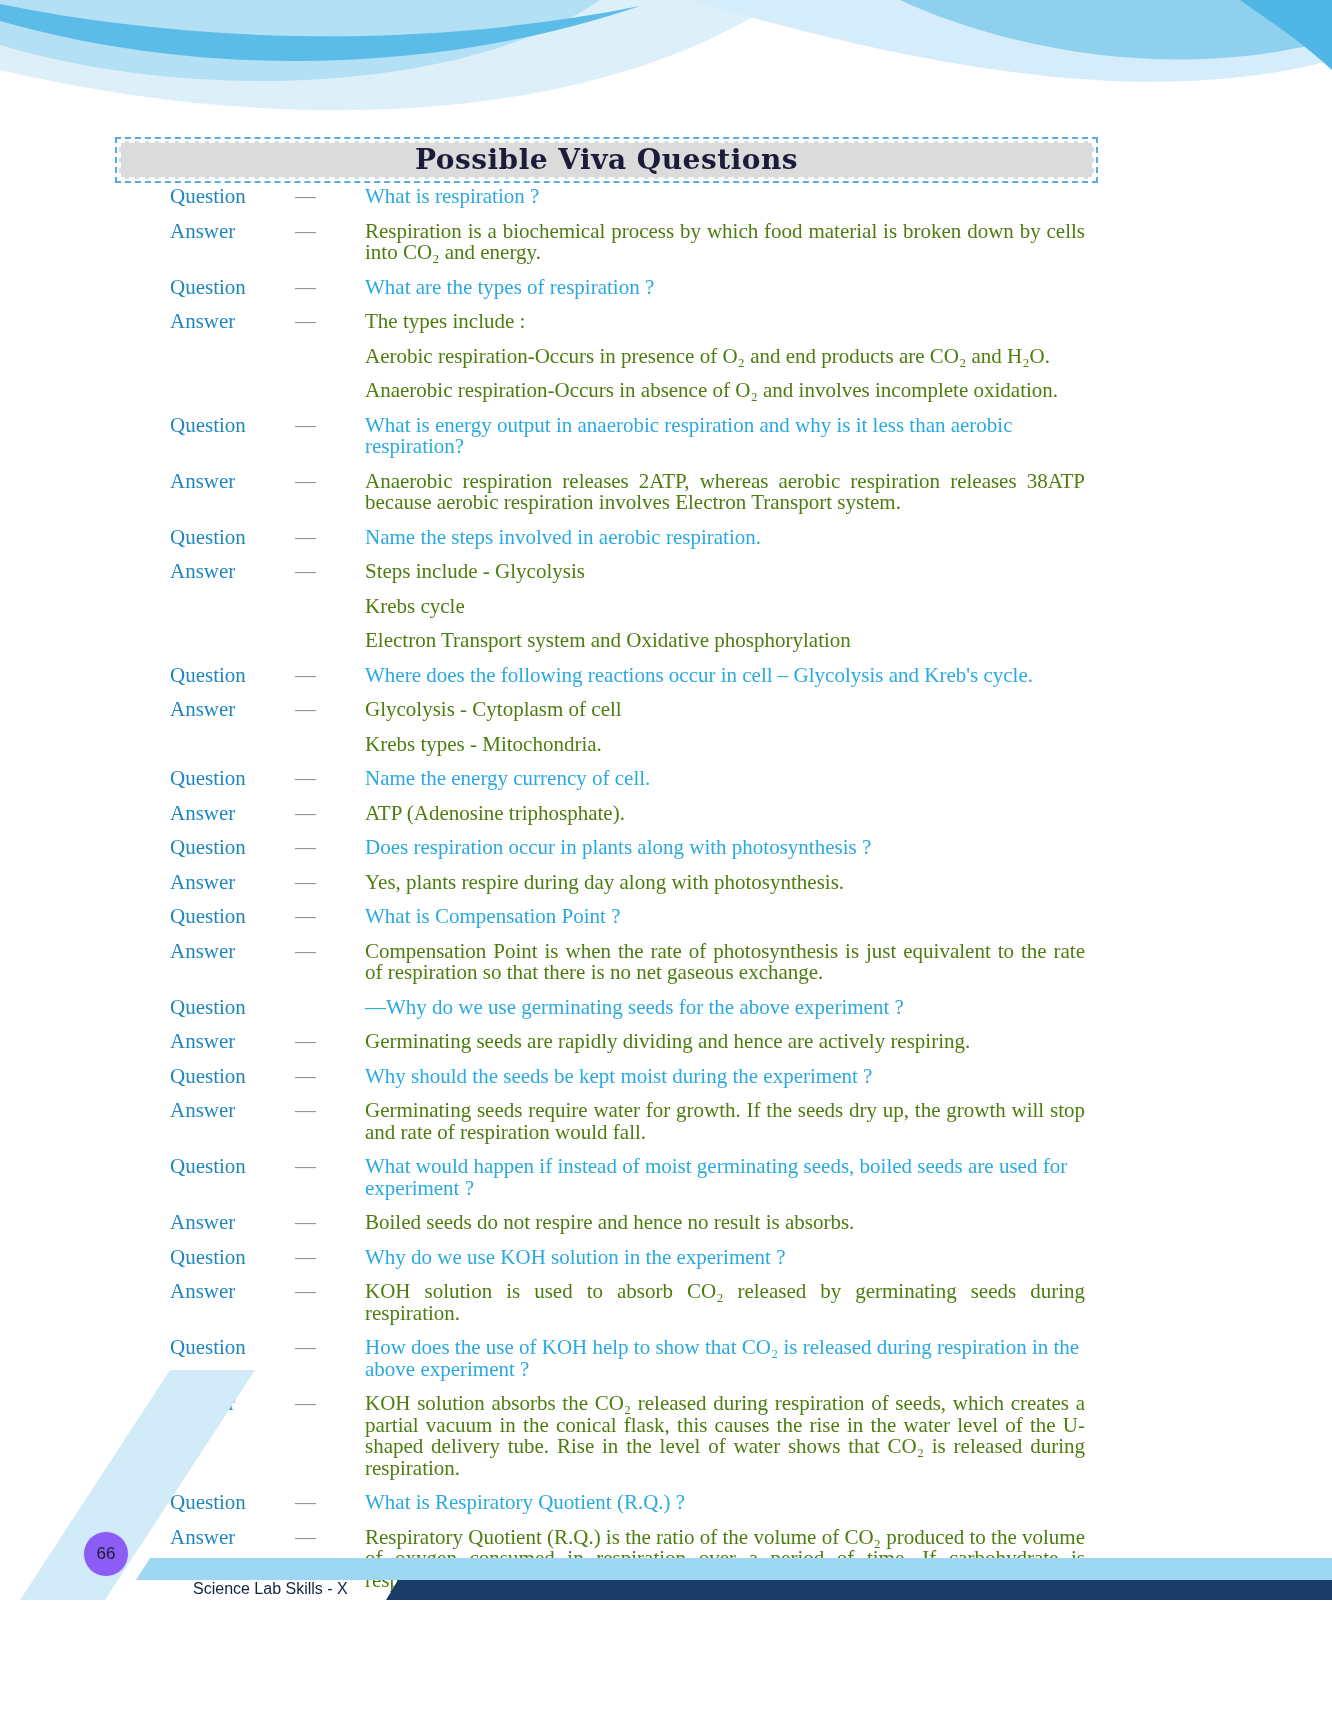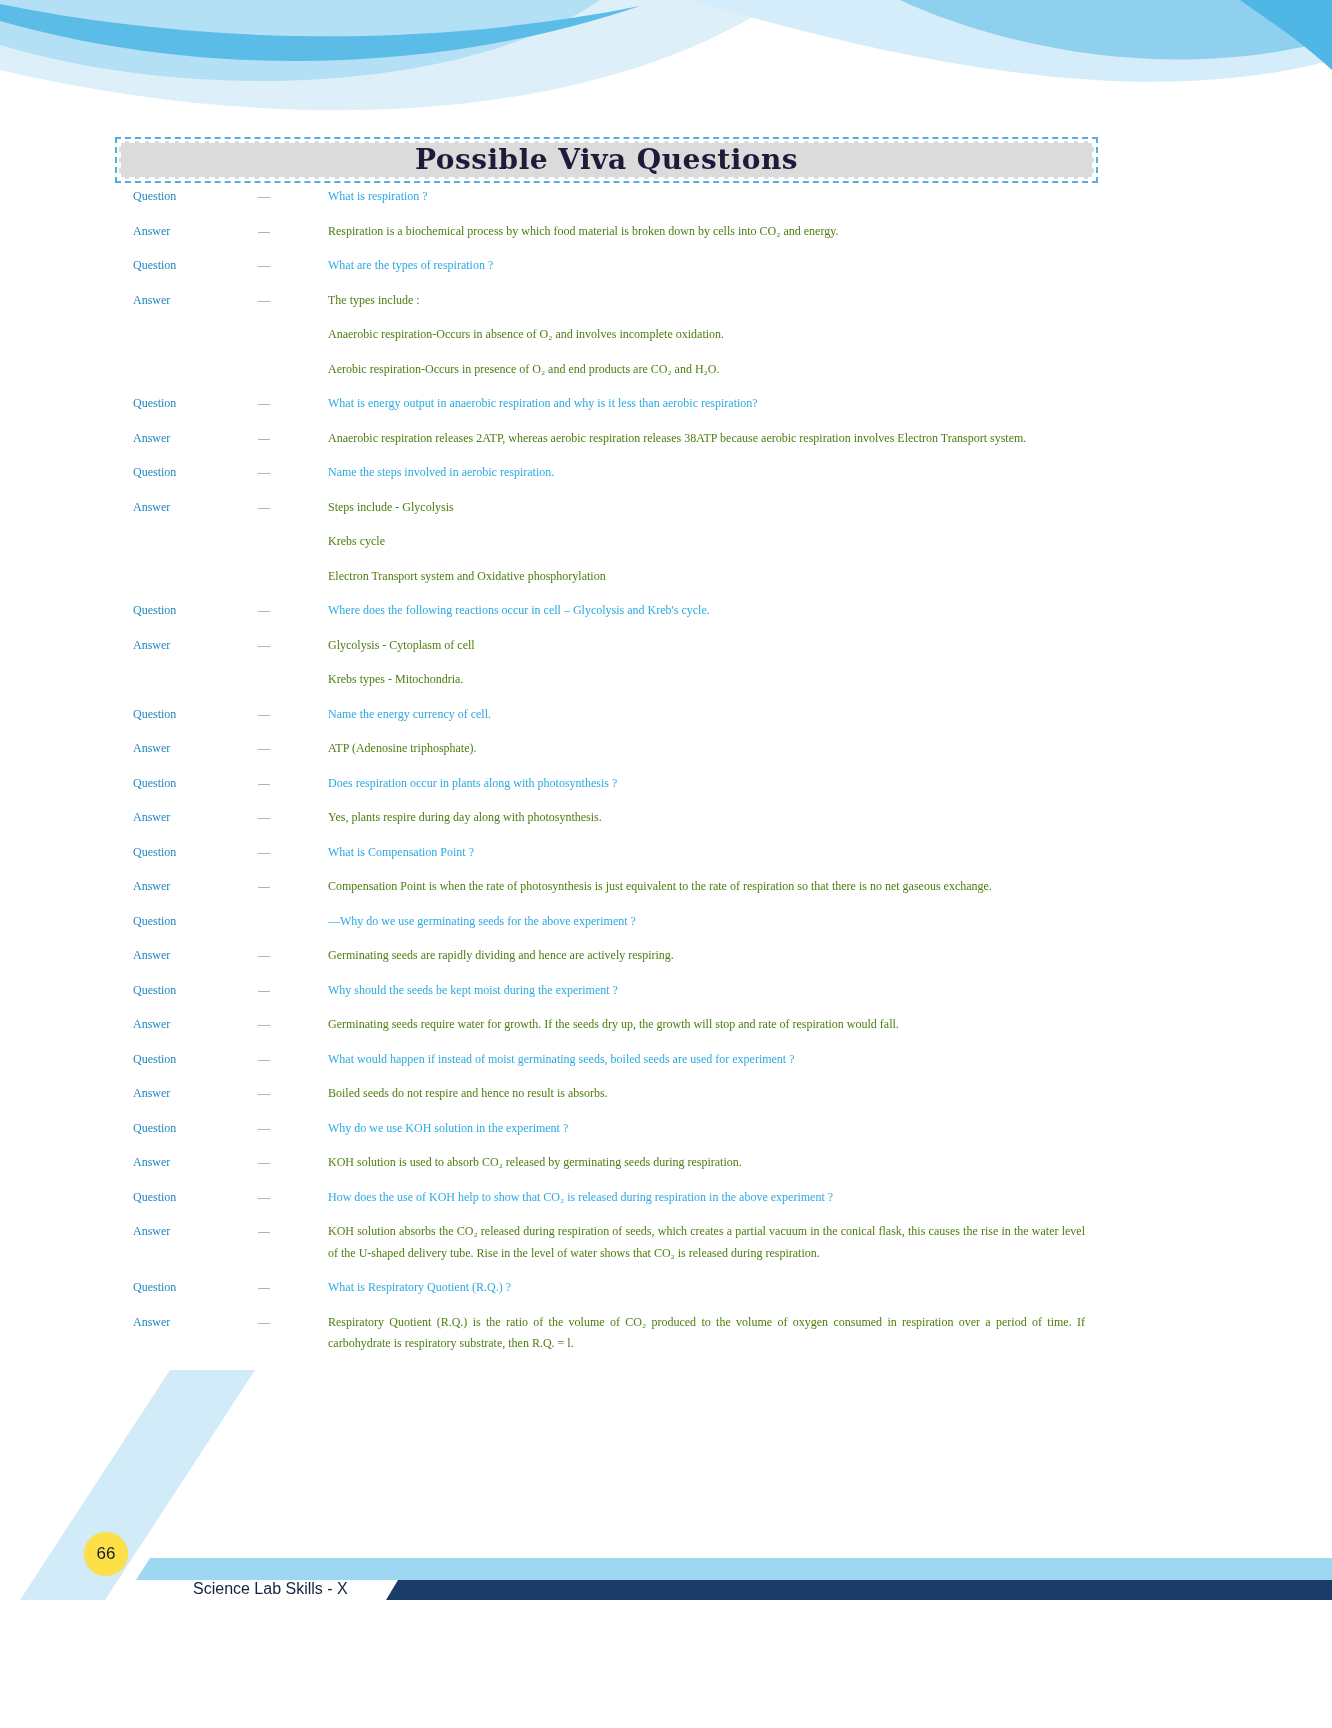--- a/index.html
+++ b/index.html
@@ -44,40 +44,41 @@
   
   .qa-list {
     position: absolute;
     left: 133px; top: 186px;
     width: 952px;
   }
   .qa-row {
     display: grid;
     grid-template-columns: 125px 70px 1fr;
     margin-bottom: 13px;
-    font-size: 12px;
+    font-size: 21px;
     line-height: 21.5px;
+    margin-left: 37px;
   }
   .qa-label { color: #1f86c0; }
   .qa-dash  { color: #8f8f8f; }
   .qa-row.question .qa-text { color: #2aa9e1; }
   .qa-row.answer   .qa-text { color: #4d7c0f; text-align: justify; }
 
   
   .footer-art {
     position: absolute;
     left: 0; bottom: 0;
     width: 1332px; height: 250px;
   }
   .page-number-circle {
     position: absolute;
     left: 83px; top: 1531px;
     width: 44px; height: 44px;
     border-radius: 50%;
-    background: #fde047;
+    background: #8b5cf6;
     border: 1px solid #d7e7f2;
     display: flex; align-items: center; justify-content: center;
     font-family: "Liberation Sans", sans-serif;
     font-size: 17px;
     color: #1c1c2e;
   }
   .book-title {
     position: absolute;
     left: 193px; top: 1580px;
     font-family: "Liberation Sans", sans-serif;
@@ -124,27 +125,27 @@
 
   <div class="qa-row answer">
     <span class="qa-label">Answer</span>
     <span class="qa-dash">—</span>
     <span class="qa-text">The types include :</span>
   </div>
 
   <div class="qa-row answer">
     <span class="qa-label"></span>
     <span class="qa-dash"></span>
+    <span class="qa-text">Aerobic respiration-Occurs in presence of O₂ and end products are CO₂ and H₂O.</span>
+  </div>
+
+  <div class="qa-row answer">
+    <span class="qa-label"></span>
+    <span class="qa-dash"></span>
     <span class="qa-text">Anaerobic respiration-Occurs in absence of O₂ and involves incomplete oxidation.</span>
-  </div>
-
-  <div class="qa-row answer">
-    <span class="qa-label"></span>
-    <span class="qa-dash"></span>
-    <span class="qa-text">Aerobic respiration-Occurs in presence of O₂ and end products are CO₂ and H₂O.</span>
   </div>
 
   <div class="qa-row question">
     <span class="qa-label">Question</span>
     <span class="qa-dash">—</span>
     <span class="qa-text">What is energy output in anaerobic respiration and why is it less than aerobic respiration?</span>
   </div>
 
   <div class="qa-row answer">
     <span class="qa-label">Answer</span>

